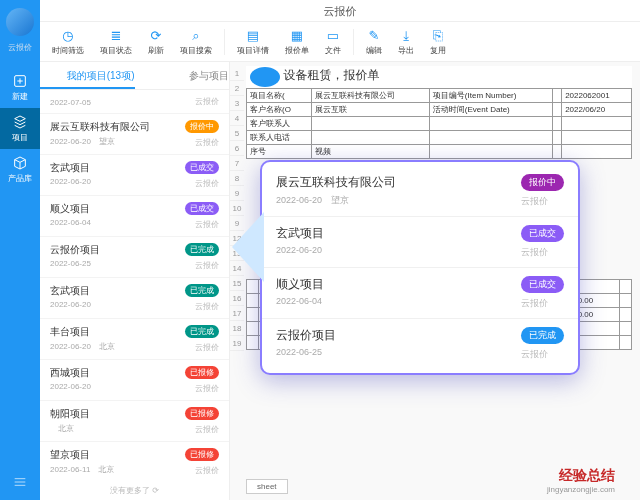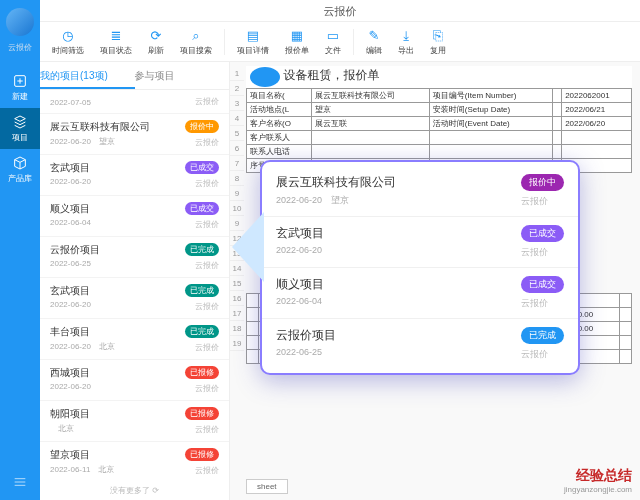--- a/index.html
+++ b/index.html
@@ -15,21 +15,21 @@
 .rail .bottom{margin-top:auto;padding:8px 0}
 .main{flex:1;display:flex;flex-direction:column}
 .titlebar{height:22px;background:#fff;text-align:center;font-size:11px;line-height:22px;color:#555;border-bottom:1px solid #eee}
 .toolbar{height:40px;display:flex;align-items:center;padding:0 4px;border-bottom:1px solid #eee}
 .tbtn{display:flex;flex-direction:column;align-items:center;margin:0 8px;font-size:8px;color:#444;cursor:pointer}
 .tbtn .ic{width:16px;height:16px;color:#2196F3;margin-bottom:1px;display:flex;align-items:center;justify-content:center;font-size:13px}
 .tsep{width:1px;height:26px;background:#eee;margin:0 4px}
 .content{flex:1;display:flex;overflow:hidden}
 .plist{width:190px;border-right:1px solid #eee;display:flex;flex-direction:column}
 .ptabs{display:flex;height:28px;border-bottom:1px solid #eee}
-.ptab{flex:1;text-align:left;line-height:28px;font-size:10px;color:#888;cursor:pointer}
+.ptab{flex:1;text-align:right;line-height:28px;font-size:10px;color:#888;cursor:pointer}
 .ptab.active{color:#2196F3;border-bottom:2px solid #2196F3}
 .pitems{flex:1;overflow:hidden}
 .pitem{padding:6px 10px;border-bottom:1px solid #f3f3f3;display:flex;align-items:flex-start;justify-content:space-between;cursor:pointer}
 .pitem.dim{color:#bbb}
 .pitem .pl{display:flex;flex-direction:column}
 .pitem .pname{font-size:10px;color:#333;margin-bottom:2px}
 .pitem.dim .pname{color:#bbb}
 .pitem .pmeta{font-size:8px;color:#aaa}
 .pitem .pr{display:flex;flex-direction:column;align-items:flex-end}
 .badge{font-size:8px;padding:1px 5px;border-radius:7px;color:#fff;margin-bottom:4px}
@@ -47,21 +47,21 @@
 .sheettab{position:absolute;bottom:6px;left:16px;font-size:8px;background:#fff;padding:2px 10px;border:1px solid #ccc;color:#666}
 .popup{position:absolute;left:260px;top:160px;width:320px;background:#fff;border-radius:10px;box-shadow:0 6px 24px rgba(60,60,180,.35);border:2px solid #8a7dff;padding:4px 0;z-index:10}
 .arrow{position:absolute;left:-30px;top:50px;width:0;height:0;border-top:35px solid transparent;border-bottom:35px solid transparent;border-right:32px solid #cfe8ff}
 .prow{display:flex;justify-content:space-between;align-items:flex-start;padding:8px 14px;border-bottom:1px solid #f0f0f0}
 .prow:last-child{border-bottom:none}
 .prow .pl .pname{font-size:12px;color:#333;margin-bottom:3px}
 .prow .pl .pmeta{font-size:9px;color:#aaa}
 .prow .pr .badge{font-size:9px;padding:2px 8px;border-radius:9px}
 .prow .pr .psrc{font-size:9px}
 .b-purple{background:#9c27b0}.b-blue{background:#2196F3}
-.watermark{position:absolute;right:8px;bottom:6px;font-size:14px;color:#c62828;font-weight:700;z-index:20;text-align:right}
+.watermark{position:absolute;right:25px;bottom:6px;font-size:14px;color:#c62828;font-weight:700;z-index:20;text-align:right}
 .watermark .sub{font-size:8px;color:#999;font-weight:400}
 </style>
 </head>
 <body>
 
 <div class="app">
   <div class="rail">
     <div class="logo"></div>
     <div class="rlabel">云报价</div>
     <div class="ritem">
@@ -285,27 +285,20 @@
             </tbody>
               <tbody id="docrows">
                 <tr>
                   <td>项目名称(</td>
                   <td>展云互联科技有限公司</td>
                   <td>项目编号(Item  Number)</td>
                   <td></td>
                   <td>2022062001</td>
                 </tr>
                 <tr>
-                  <td>活动地点(L</td>
-                  <td>望京</td>
-                  <td>安装时间(Setup  Date)</td>
-                  <td></td>
-                  <td>2022/06/21</td>
-                </tr>
-                <tr>
                   <td>客户名称(O</td>
                   <td>展云互联</td>
                   <td>活动时间(Event  Date)</td>
                   <td></td>
                   <td>2022/06/20</td>
                 </tr>
                 <tr>
                   <td>客户联系人</td>
                   <td></td>
                   <td></td>

